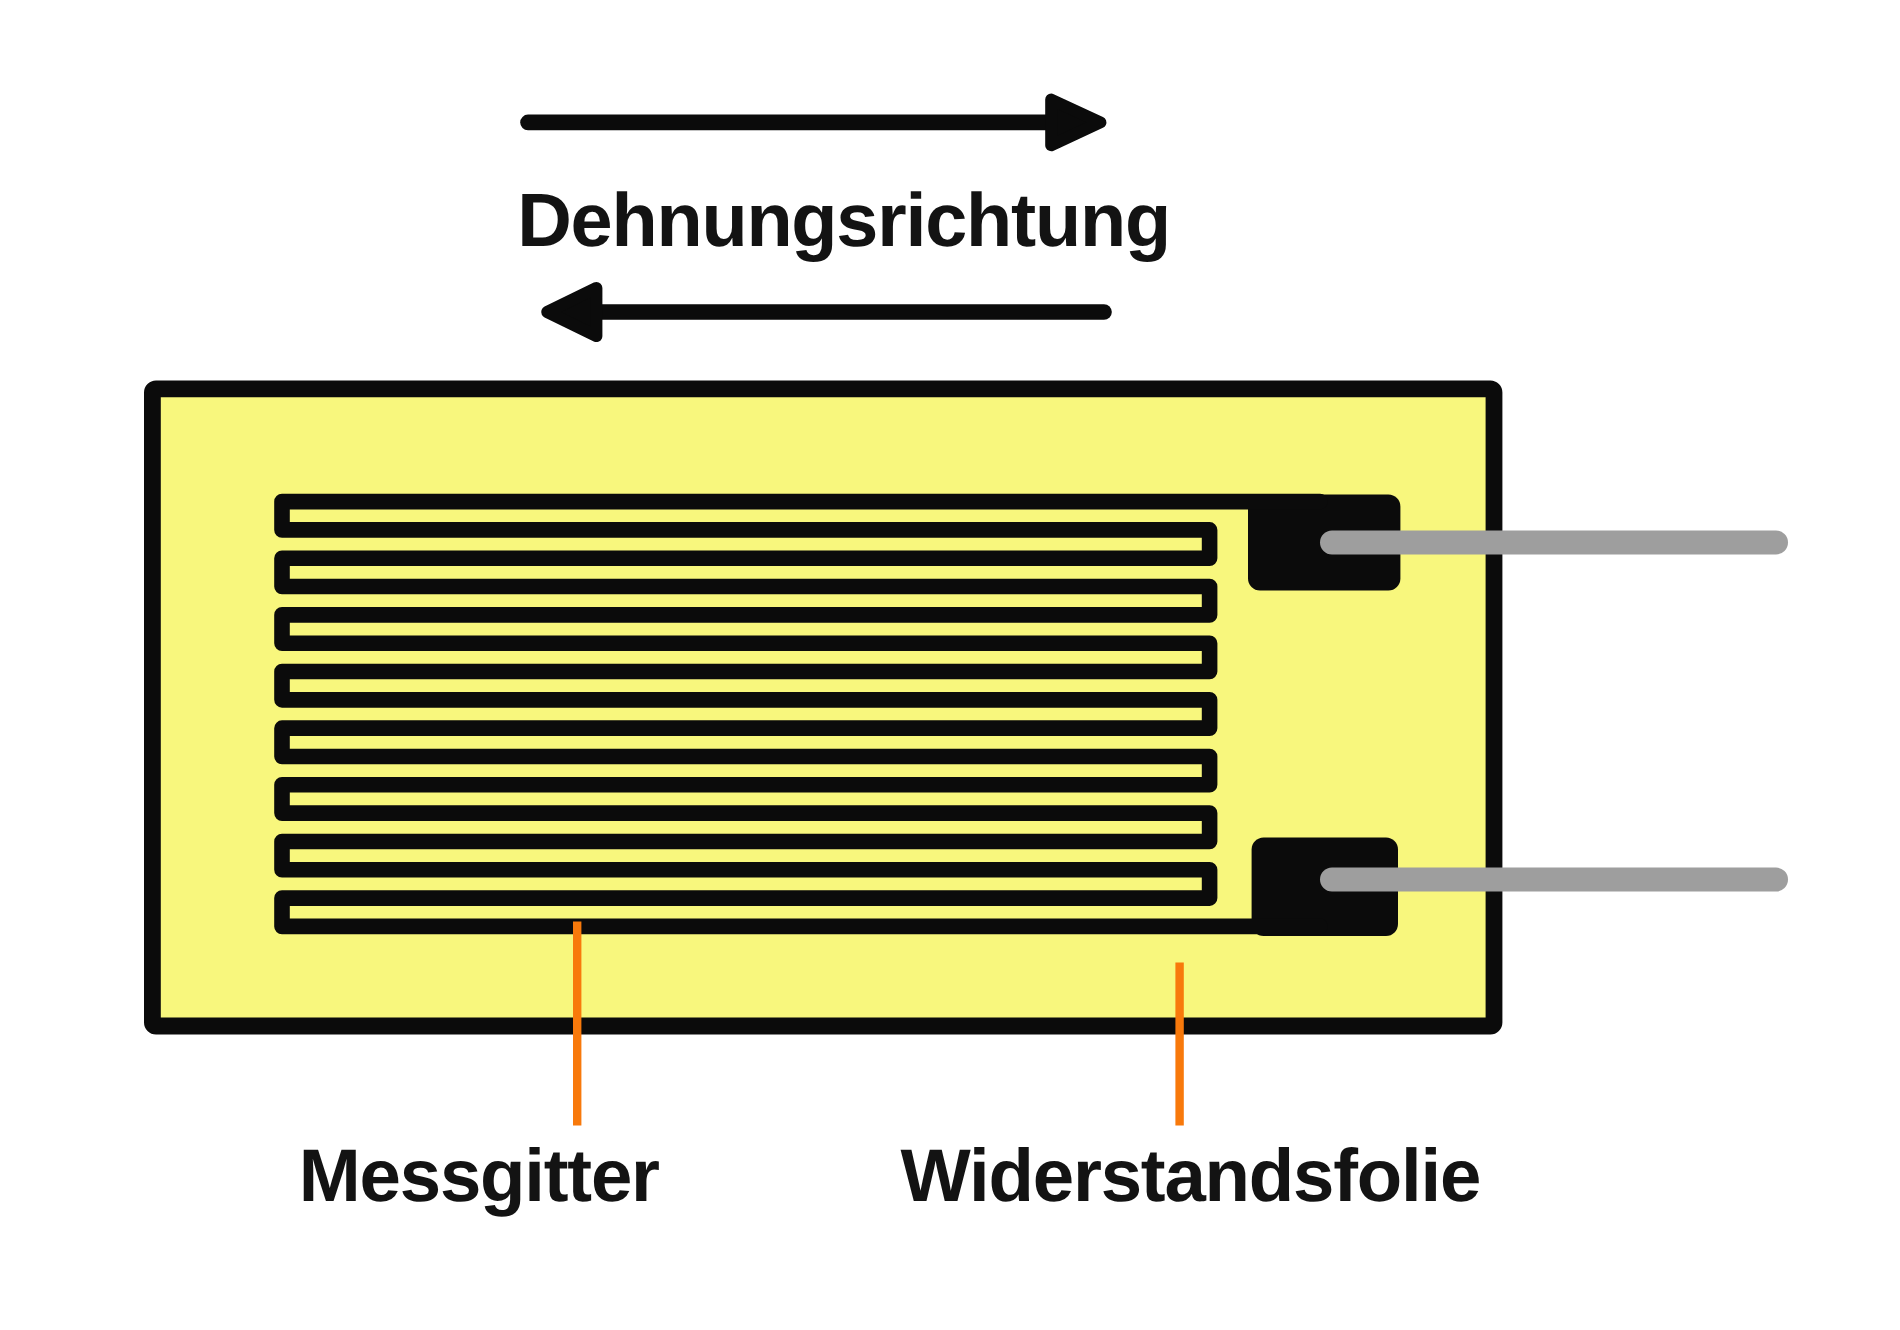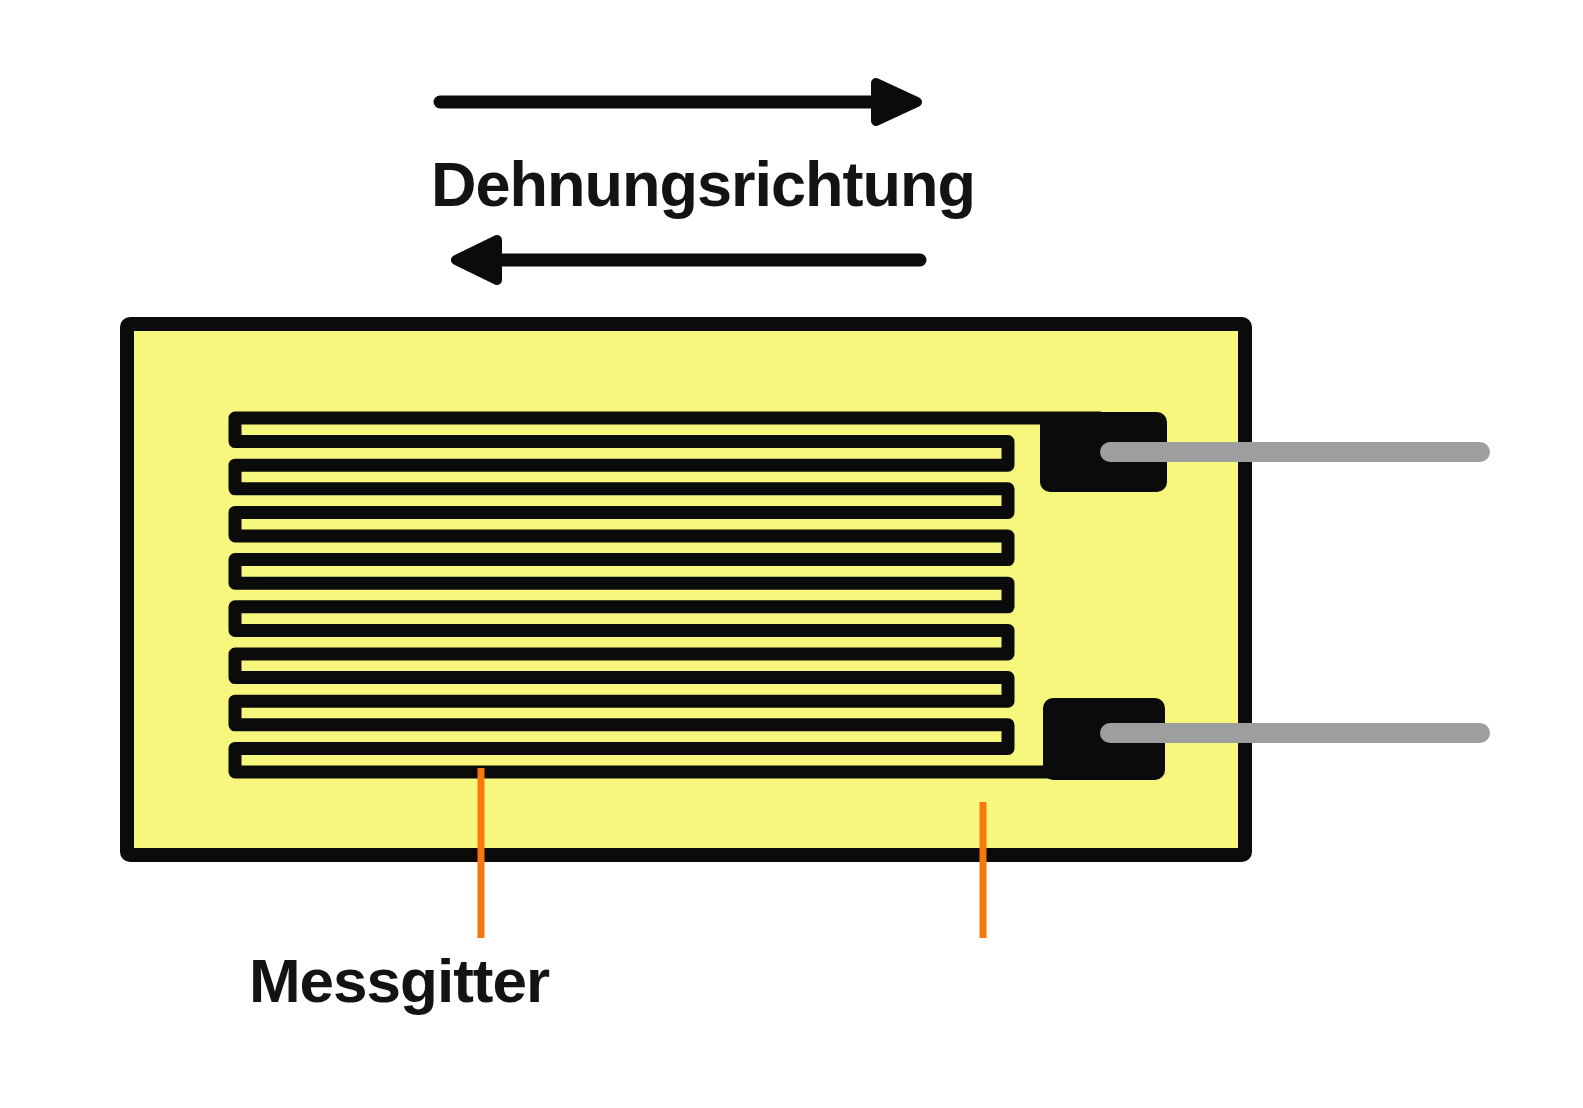--- a/index.html
+++ b/index.html
@@ -71,13 +71,14 @@
 
     <line class="wire" x1="1110" y1="452" x2="1480" y2="452"></line>
     <line class="wire" x1="1110" y1="733" x2="1480" y2="733"></line>
 
     <line class="leader" x1="481" y1="768" x2="481" y2="938"></line>
     <line class="leader" x1="983" y1="802" x2="983" y2="938"></line>
   </svg>
 
   <div class="lbl lbl-grid">Messgitter</div>
   <div class="lbl lbl-direction">Dehnungsrichtung</div>
+  <div class="lbl lbl-foil">Widerstandsfolie</div>
 </div>
 
 </body></html>

